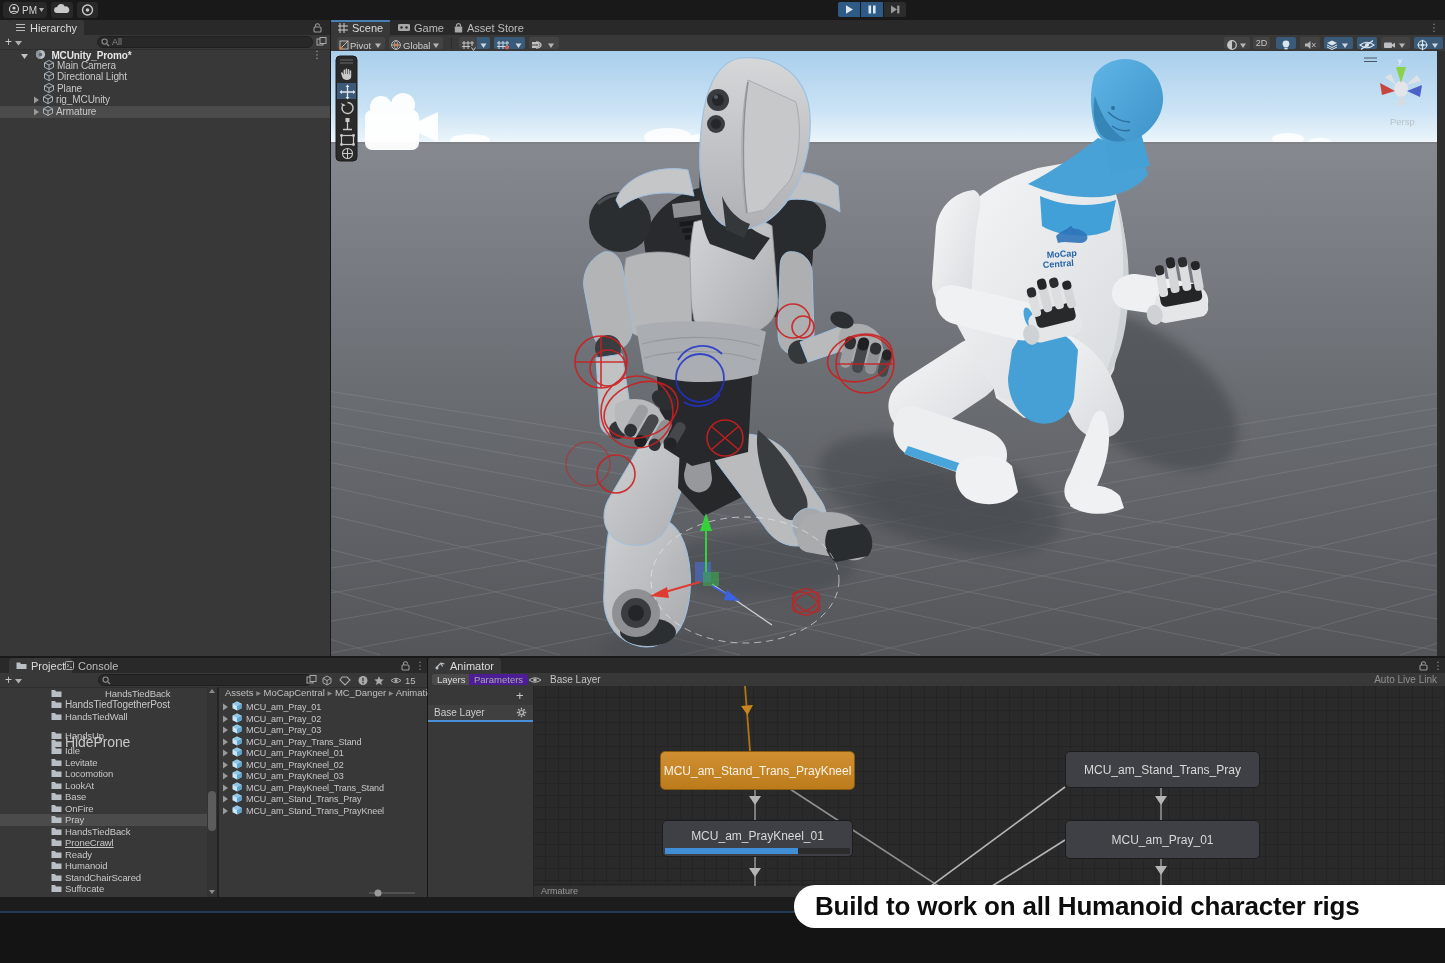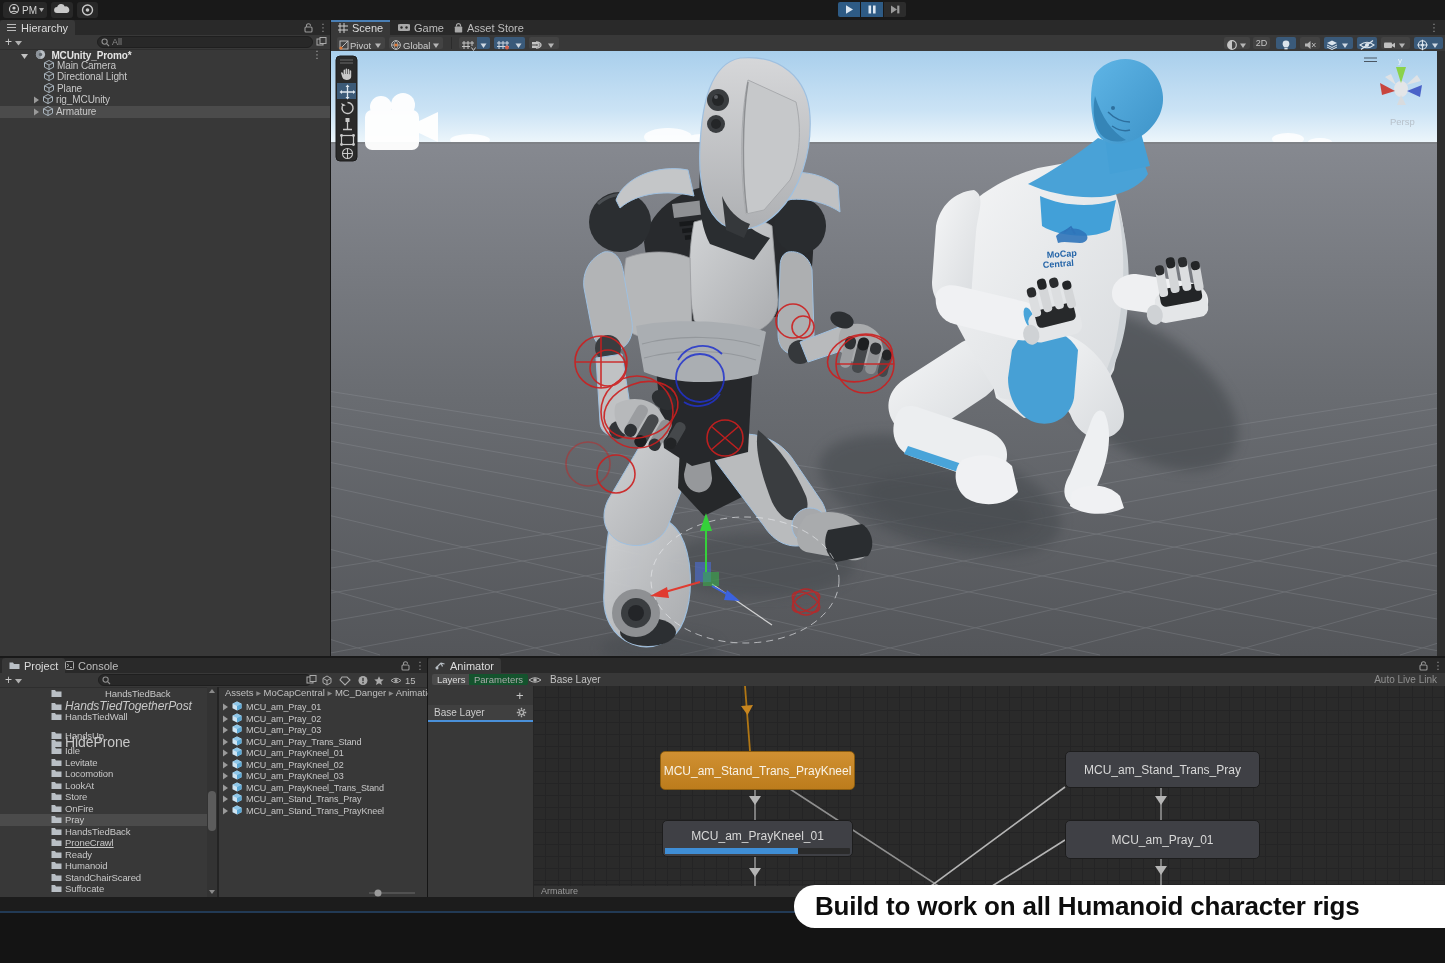--- a/index.html
+++ b/index.html
@@ -52,21 +52,21 @@
   </div>
   <div class="abs" style="left:884px;top:2px;width:22px;height:15px;background:#2c2c2c;border-radius:0 2px 2px 0;">
     <svg width="22" height="15">
         <path d="M 7,3.6 L 13,7.5 L 7,11.4 Z" fill="#9a9a9a"></path>
         <rect x="13.2" y="3.6" width="2.2" height="7.8" fill="#9a9a9a"></rect>
       </svg>
   </div>
 </div>
 
 <div class="panel" style="left:0;top:20px;width:330px;height:636px;">
-  <div class="tabbar" style="left:0;top:0;width:330px;">
+  <div class="tabbar" style="left:9px;top:0;width:330px;">
     <div class="tab sel" style="left:0;">
       <svg width="10" height="9">
           <path d="M0,1.5 h9 M0,4.5 h9 M0,7.5 h9" stroke="#bbb" stroke-width="1.1"></path>
         </svg>Hierarchy</div>
     <svg class="abs" style="left:303px;top:3px;" width="11" height="10">
         <rect x="2" y="4" width="7" height="5" rx="1" fill="none" stroke="#999" stroke-width="1.1"></rect>
         <path d="M 3.5,4 V 2.8 a 2,2 0 0 1 4,0" fill="none" stroke="#999" stroke-width="1.1"></path>
       </svg>
     <div class="lockdots" style="left:318px;">⋮</div>
   </div>
@@ -584,21 +584,21 @@
 </div>
 
 <div class="abs" style="left:1437px;top:51px;width:8px;height:605px;background:#2e2e2e;"></div>
 
 <div class="abs" style="left:330px;top:20px;width:1px;height:636px;background:#191919;"></div>
 
 <div class="abs" style="left:0;top:656px;width:1445px;height:2px;background:#191919;"></div>
 
 <div class="panel" style="left:0;top:658px;width:427px;height:239px;">
   <div class="tabbar" style="left:0;top:0;width:427px;">
-    <div class="tab sel" style="left:2px;">
+    <div class="tab sel" style="left:9px;">
       <svg width="11" height="9">
           <path d="M0.5,1.5 h3.5 l1,1.5 h5.5 v5 h-10 Z" fill="#b9bfc5"></path>
         </svg>Project</div>
     <div class="tab" style="left:58px;">
       <svg width="9" height="9">
           <rect x="0.5" y="0.5" width="8" height="8" rx="1" fill="none" stroke="#a8a8a8" stroke-width="1"></rect>
           <path d="M2,3 l2,1.5 l-2,1.5 M5,6.5 h2" stroke="#a8a8a8" stroke-width="1" fill="none"></path>
         </svg>Console</div>
     <svg class="abs" style="left:400px;top:3px;" width="11" height="10">
         <rect x="2" y="4" width="7" height="5" rx="1" fill="none" stroke="#999" stroke-width="1.1"></rect>
@@ -628,21 +628,21 @@
       <path d="M85,5.5 Q 90,1 95,5.5 Q 90,10 85,5.5 Z" fill="none" stroke="#aaa" stroke-width="1"></path>
         <circle cx="90" cy="5.5" r="1.6" fill="#aaa"></circle>
       <text x="99" y="9" font-size="9.5" fill="#bbb" font-family="Liberation Sans">15</text>
     </svg>
   </div>
 
   <div class="abs" style="left:0;top:29px;width:217px;height:210px;overflow:hidden;" id="folders">
       <div class="row" style="top:0.5px;font-size:9.5px;"><svg class="ic" style="margin-left:51px;" width="11" height="9">
           <path d="M0.5,1 h3.5 l1,1.5 h5.5 v5.5 h-10 Z" fill="#b9bfc5"></path>
         </svg><span style="margin-left:3px;padding-left:40px;">HandsTiedBack</span></div>
-      <div class="row" style="top:12px;font-size:12px;font-style:italic;"><svg class="ic" style="margin-left:51px;" width="11" height="9">
+      <div class="row" style="top:12px;font-size:10px;"><svg class="ic" style="margin-left:51px;" width="11" height="9">
           <path d="M0.5,1 h3.5 l1,1.5 h5.5 v5.5 h-10 Z" fill="#b9bfc5"></path>
         </svg><span style="margin-left:3px;">HandsTiedTogetherPost</span></div>
       <div class="row" style="top:23.5px;font-size:9.5px;"><svg class="ic" style="margin-left:51px;" width="11" height="9">
           <path d="M0.5,1 h3.5 l1,1.5 h5.5 v5.5 h-10 Z" fill="#b9bfc5"></path>
         </svg><span style="margin-left:3px;">HandsTiedWall</span></div>
       <div class="row" style="top:43px;font-size:9.5px;"><svg class="ic" style="margin-left:51px;" width="11" height="9">
           <path d="M0.5,1 h3.5 l1,1.5 h5.5 v5.5 h-10 Z" fill="#b9bfc5"></path>
         </svg><span style="margin-left:3px;">HandsUp</span></div>
       <div class="row" style="top:46.5px;font-size:14px;"><svg class="ic" style="margin-left:51px;" width="11" height="9">
           <path d="M0.5,1 h3.5 l1,1.5 h5.5 v5.5 h-10 Z" fill="#b9bfc5"></path>
@@ -654,21 +654,21 @@
           <path d="M0.5,1 h3.5 l1,1.5 h5.5 v5.5 h-10 Z" fill="#b9bfc5"></path>
         </svg><span style="margin-left:3px;">Levitate</span></div>
       <div class="row" style="top:81px;font-size:9.5px;"><svg class="ic" style="margin-left:51px;" width="11" height="9">
           <path d="M0.5,1 h3.5 l1,1.5 h5.5 v5.5 h-10 Z" fill="#b9bfc5"></path>
         </svg><span style="margin-left:3px;">Locomotion</span></div>
       <div class="row" style="top:92.5px;font-size:9.5px;"><svg class="ic" style="margin-left:51px;" width="11" height="9">
           <path d="M0.5,1 h3.5 l1,1.5 h5.5 v5.5 h-10 Z" fill="#b9bfc5"></path>
         </svg><span style="margin-left:3px;">LookAt</span></div>
       <div class="row" style="top:104px;font-size:9.5px;"><svg class="ic" style="margin-left:51px;" width="11" height="9">
           <path d="M0.5,1 h3.5 l1,1.5 h5.5 v5.5 h-10 Z" fill="#b9bfc5"></path>
-        </svg><span style="margin-left:3px;">Store</span></div>
+        </svg><span style="margin-left:3px;">Base</span></div>
       <div class="row" style="top:115.5px;font-size:9.5px;"><svg class="ic" style="margin-left:51px;" width="11" height="9">
           <path d="M0.5,1 h3.5 l1,1.5 h5.5 v5.5 h-10 Z" fill="#b9bfc5"></path>
         </svg><span style="margin-left:3px;">OnFire</span></div>
       <div class="row" style="top:127px;font-size:9.5px;background:#4b4b4b;"><svg class="ic" style="margin-left:51px;" width="11" height="9">
           <path d="M0.5,1 h3.5 l1,1.5 h5.5 v5.5 h-10 Z" fill="#b9bfc5"></path>
         </svg><span style="margin-left:3px;">Pray</span></div>
       <div class="row" style="top:138.5px;font-size:9.5px;"><svg class="ic" style="margin-left:51px;" width="11" height="9">
           <path d="M0.5,1 h3.5 l1,1.5 h5.5 v5.5 h-10 Z" fill="#b9bfc5"></path>
         </svg><span style="margin-left:3px;">HandsTiedBack</span></div>
       <div class="row" style="top:150px;font-size:9.5px;"><svg class="ic" style="margin-left:51px;" width="11" height="9">
@@ -769,21 +769,21 @@
           <circle cx="2" cy="7" r="1.5" fill="#b9bfc5"></circle>
         </svg>Animator</div>
     <svg class="abs" style="left:990px;top:3px;" width="11" height="10">
         <rect x="2" y="4" width="7" height="5" rx="1" fill="none" stroke="#999" stroke-width="1.1"></rect>
         <path d="M 3.5,4 V 2.8 a 2,2 0 0 1 4,0" fill="none" stroke="#999" stroke-width="1.1"></path>
       </svg>
     <div class="lockdots" style="left:1005px;">⋮</div>
   </div>
   <div class="abs" style="left:0;top:15px;width:1017px;height:13px;background:#383838;border-bottom:1px solid #2b2b2b;">
     <div class="abs" style="left:4px;top:1px;height:11px;background:#4a4a4a;border-radius:2px 0 0 2px;font-size:9.5px;color:#dcdcdc;line-height:11px;padding:0 5px;">Layers</div>
-    <div class="abs" style="left:41px;top:1px;height:11px;background:#14532d;border-radius:0 2px 2px 0;font-size:9.5px;color:#aaa;line-height:11px;padding:0 5px;">Parameters</div>
+    <div class="abs" style="left:41px;top:1px;height:11px;background:#4c1d95;border-radius:0 2px 2px 0;font-size:9.5px;color:#aaa;line-height:11px;padding:0 5px;">Parameters</div>
     <svg class="abs" style="left:100px;top:3px;" width="14" height="8">
         <path d="M1,4 Q 7,-0.5 13,4 Q 7,8.5 1,4 Z" fill="none" stroke="#b5b5b5" stroke-width="1"></path>
         <circle cx="7" cy="4" r="1.8" fill="#b5b5b5"></circle>
       </svg>
     <div class="abs" style="left:122px;top:1px;font-size:10px;color:#c4c4c4;">Base Layer</div>
     <div class="abs" style="right:8px;top:1px;font-size:10px;color:#909090;">Auto Live Link</div>
   </div>
 
   <div class="abs" style="left:0;top:28px;width:105px;height:211px;background:#383838;border-right:1px solid #262626;">
     <div class="abs" style="left:88px;top:2px;font-size:13px;color:#c8c8c8;">+</div>

